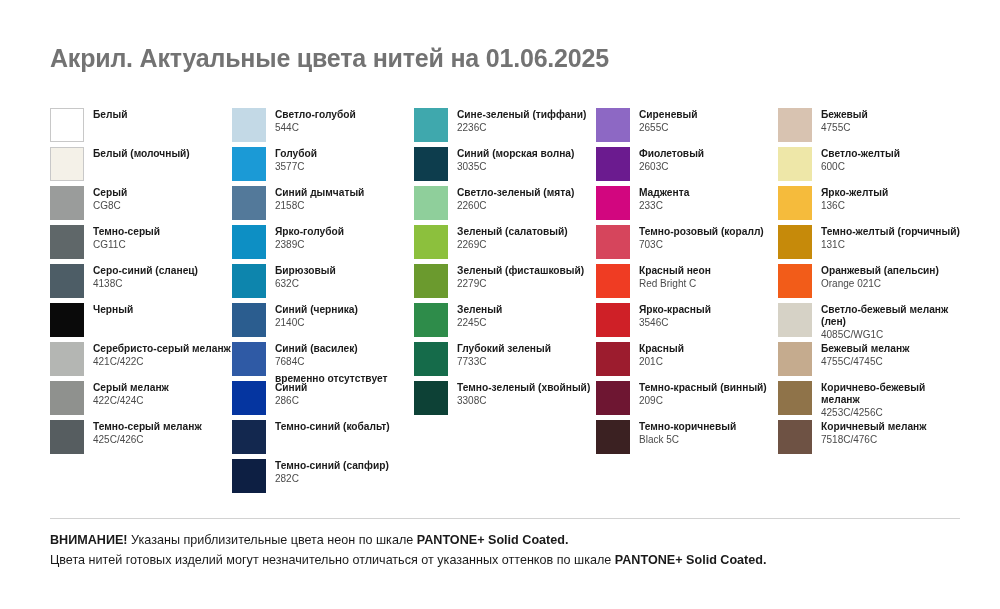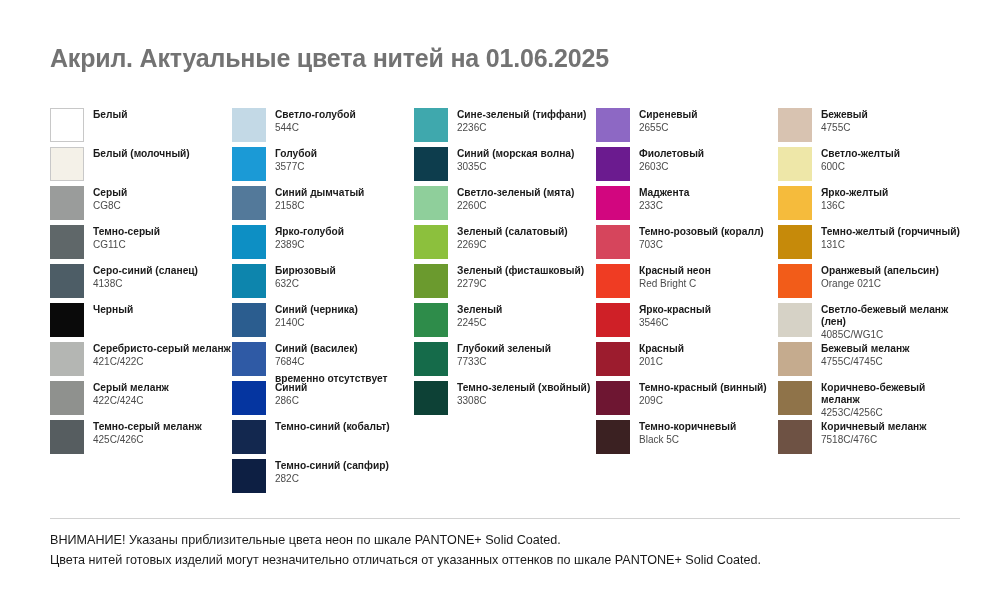--- a/index.html
+++ b/index.html
@@ -90,21 +90,21 @@
   .footer hr {
     border: none;
     border-top: 1px solid #d2d2d2;
     margin: 0 0 12px 0;
   }
   .footer-line {
     font-size: 12.6px;
     color: #1a1a1a;
     line-height: 1.55;
   }
-  .b { font-weight: normal; text-align: center; }
+  .b { font-weight: bold; text-align: center; }
 </style>
 </head>
 <body>
 
 <div class="page">
 
   <div class="title">Акрил. Актуальные цвета нитей на 01.06.2025</div>
 
   <div class="columns">
 

